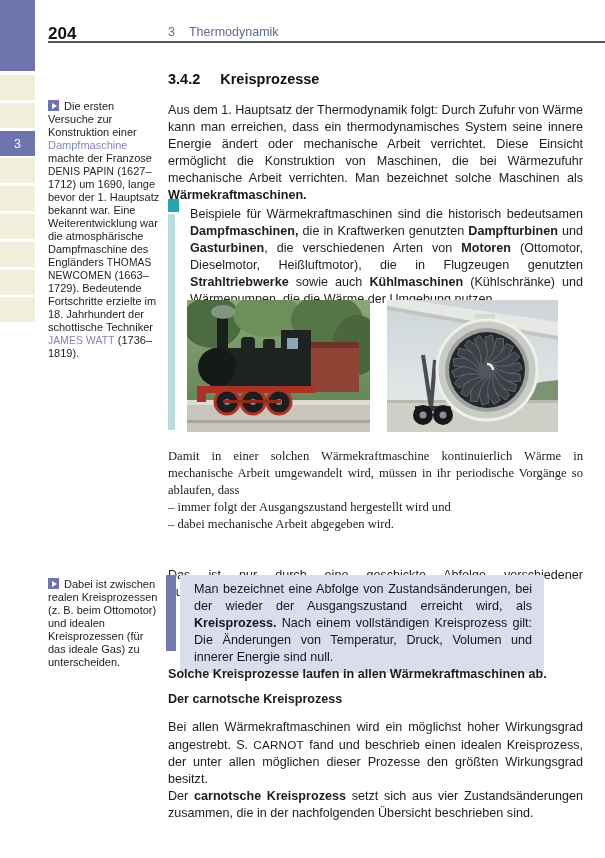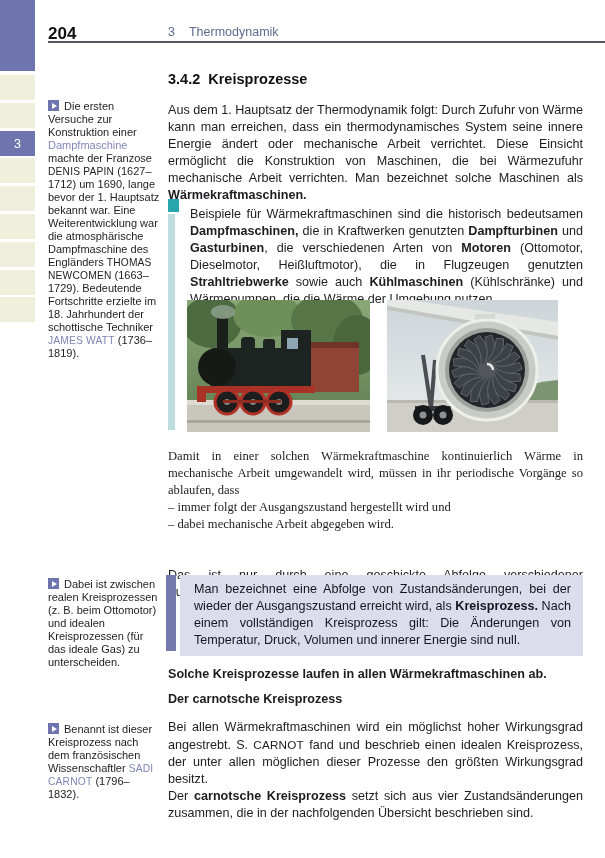--- a/index.html
+++ b/index.html
@@ -28,34 +28,34 @@
              border-bottom:3px solid transparent;}
   .seg-keyword{color:#8087ba;}
   .seg-link{color:#7d84b4;font-size:0.93em;letter-spacing:.2px;}
   .seg-name{font-size:0.93em;letter-spacing:.2px;}
   .seg-bold{font-weight:bold;}
 
   
   .main{position:absolute;left:168px;top:0;width:415px;height:858px;}
   .main .abs{position:absolute;left:0;width:415px;}
   .sec-head{top:71px;font-size:14.5px;font-weight:bold;color:#111;}
-  .sec-head .num{margin-right:8px;text-align:center;}
+  .sec-head .num{margin-right:20px;text-align:center;}
   .body-text{font-size:12.6px;line-height:17.1px;text-align:justify;
              hyphens:auto;-webkit-hyphens:auto;}
   .p1{top:102px;}
   .example-marker{position:absolute;left:0;top:199px;width:11px;height:13px;background:#29a5ad;}
   .example-bar{position:absolute;left:0;top:214px;width:7px;height:216px;background:#bcdcdd;}
   .example-text{top:206px;left:22px;width:393px;position:absolute;}
   .photos{position:absolute;left:19px;top:300px;display:flex;gap:17px;}
   .photo{display:block;}
   .p-damit{top:448px;font-family:Liberation Serif, serif;}
   .dash-line{text-align:left;font-size:12.6px;line-height:17.1px;}
   .p-das{top:567px;}
   .defbox-bar{position:absolute;left:-2px;top:575px;width:10px;height:76px;background:#737aae;}
-  .defbox{position:absolute;left:12px;top:575px;width:403px;box-sizing:border-box;
+  .defbox{position:absolute;left:12px;top:575px;width:364px;box-sizing:border-box;
           background:#dbdcec;padding:6px 12px 7px 14px;color:#16161c;}
   .p-solche{top:666px;text-align:left;font-weight:bold;}
   .subhead{top:692px;font-size:12.6px;font-weight:bold;}
   .p-bei{top:719px;}
 </style>
 </head>
 <body>
 
 <div class="page">
 
@@ -74,23 +74,20 @@
   <div class="chapter-head">
     <span class="num">3</span><span>Thermodynamik</span>
   </div>
   <div class="head-rule"></div>
 
   <div class="mnote" style="top:100px">
     <span class="note-icon"></span><span><span class="seg-normal">Die ersten Versuche zur Konstruktion einer </span><span class="seg-keyword">Dampfmaschine</span><span class="seg-normal"> machte der Franzose </span><span class="seg-name">DENIS PAPIN</span><span class="seg-normal"> (1627–1712) um 1690, lange bevor der 1. Hauptsatz bekannt war. Eine Weiterentwicklung war die atmosphärische Dampfmaschine des Engländers </span><span class="seg-name">THOMAS NEWCOMEN</span><span class="seg-normal"> (1663–1729). Bedeutende Fortschritte erzielte im 18. Jahrhundert der schottische Techniker </span><span class="seg-link">JAMES WATT</span><span class="seg-normal"> (1736–1819).</span></span>
   </div>
   <div class="mnote" style="top:578px">
     <span class="note-icon"></span><span><span class="seg-normal">Dabei ist zwischen realen Kreisprozessen (z. B. beim Ottomotor) und idealen Kreisprozessen (für das ideale Gas) zu unterscheiden.</span></span>
-  </div>
-  <div class="mnote" style="top:723px">
-    <span class="note-icon"></span><span><span class="seg-normal">Benannt ist dieser Kreisprozess nach dem französischen Wissenschaftler </span><span class="seg-link">SADI CARNOT</span><span class="seg-normal"> (1796–1832).</span></span>
   </div>
 
   <div class="main">
 
     <div class="abs sec-head">
       <span class="num">3.4.2</span><span>Kreisprozesse</span>
     </div>
 
     <div class="abs body-text p1"><span class="seg-normal">Aus dem 1. Hauptsatz der Thermodynamik folgt: Durch Zufuhr von Wärme kann man erreichen, dass ein thermodynamisches System seine innere Energie ändert oder mechanische Arbeit verrichtet. Diese Einsicht ermöglicht die Konstruktion von Maschinen, die bei Wärmezufuhr mechanische Arbeit verrichten. Man bezeichnet solche Maschinen als </span><span class="seg-bold">Wärmekraftmaschinen.</span></div>
 

